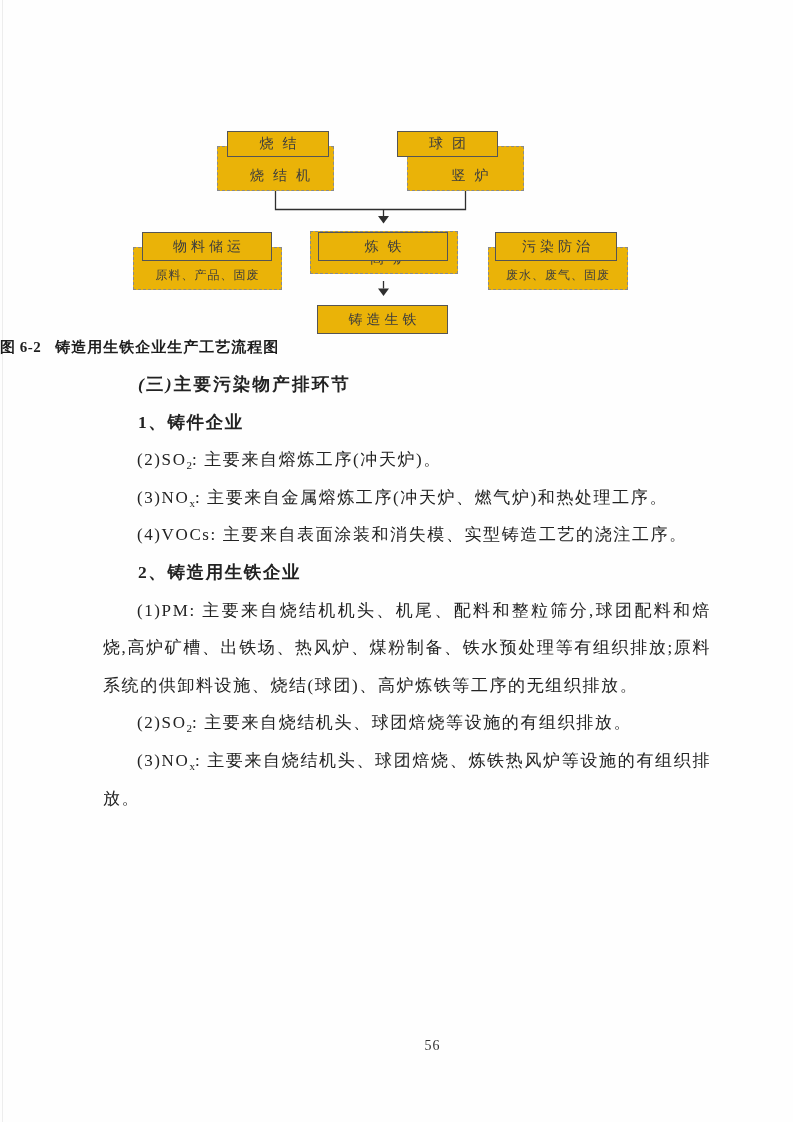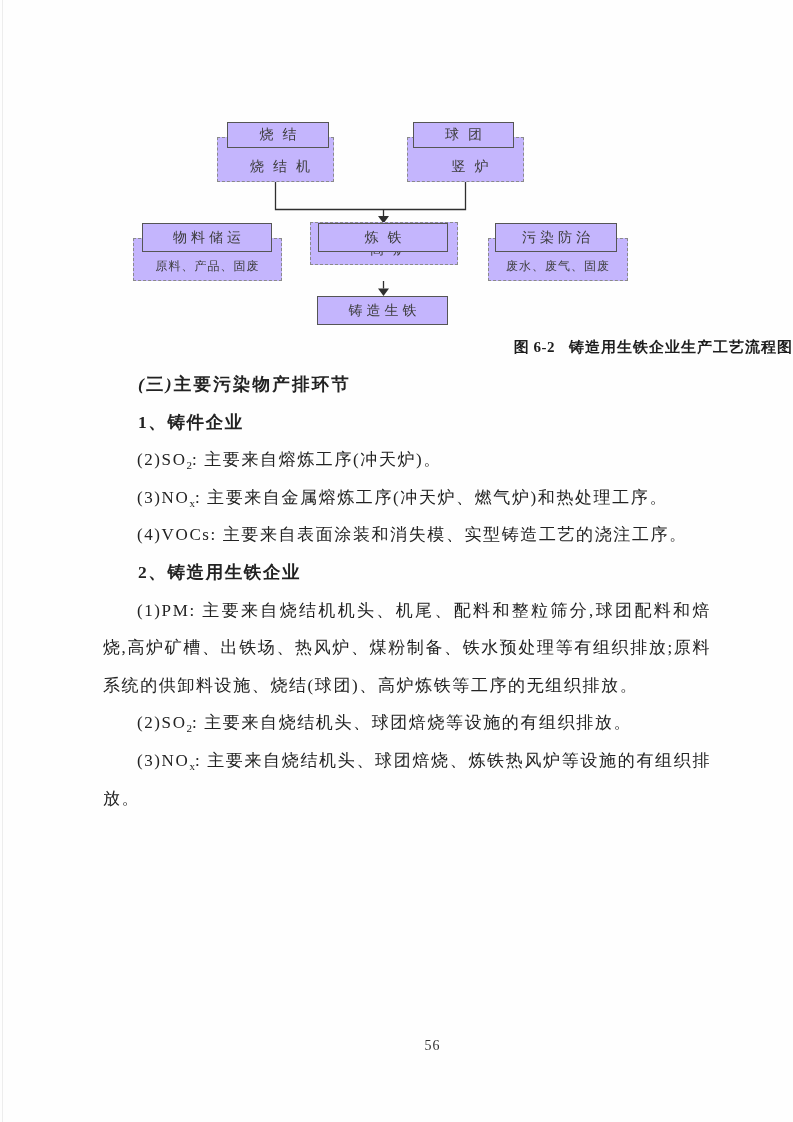--- a/index.html
+++ b/index.html
@@ -14,44 +14,45 @@
   }
   .scan-edge{
     position:absolute;left:2px;top:0;width:1px;height:1122px;
     background:#ededed;
   }
   
   .diagram{position:absolute;left:0;top:0;width:793px;height:365px;}
   .connectors{position:absolute;left:0;top:0;}
   .box{
     position:absolute;
-    background:#c4b5fd;
+    background:#eab308;
     box-sizing:border-box;
     font-size:14px;
     color:#3d3d3d;
+    margin-top:9px;
   }
   .box.solid{
     border:1.2px solid #555;
     display:flex;align-items:center;justify-content:center;
     z-index:2;
   }
   .box.dashed{
     border:1.3px dashed #8a8a8a;
     z-index:1;
   }
   .dashed .box-label{
     position:absolute;left:0;bottom:5px;width:100%;
     text-align:center;
   }
   .sp2{letter-spacing:9px;padding-left:9px;}   
   .sp4{letter-spacing:4px;padding-left:4px;}   
   .sp0{letter-spacing:1px;font-size:12px;}   
   .caption{
     position:absolute;left:0;top:338px;width:100%;
-    text-align:right;font-weight:700;font-size:15px;color:#1d1d1d;
+    text-align:left;font-weight:700;font-size:15px;color:#1d1d1d;
     letter-spacing:1px;
   }
   .caption .cap-label{margin-right:14px;letter-spacing:0.5px;}
   
   .content{
     position:absolute;left:103px;top:366px;width:608px;
     font-size:17px;line-height:37.6px;letter-spacing:1.6px;
     text-align:justify;
   }
   .content p{margin:0;padding:0;}
@@ -84,21 +85,21 @@
     <div class="box dashed" style="left:217px;top:137px;width:117px;height:45px;">
       <span class="box-label sp2">烧结机</span>
     </div>
     <div class="box solid" style="left:227px;top:122px;width:102px;height:26px;">
       <span class="sp2">烧结</span>
     </div>
 
     <div class="box dashed" style="left:407px;top:137px;width:117px;height:45px;">
       <span class="box-label sp2">竖炉</span>
     </div>
-    <div class="box solid" style="left:413px;top:122px;width:101px;height:26px;">
+    <div class="box solid" style="left:397px;top:122px;width:101px;height:26px;">
       <span class="sp2">球团</span>
     </div>
 
     <div class="box dashed" style="left:133px;top:238px;width:149px;height:43px;">
       <span class="box-label sp0">原料、产品、固废</span>
     </div>
     <div class="box solid" style="left:142px;top:223px;width:130px;height:29px;">
       <span class="sp4">物料储运</span>
     </div>
 

